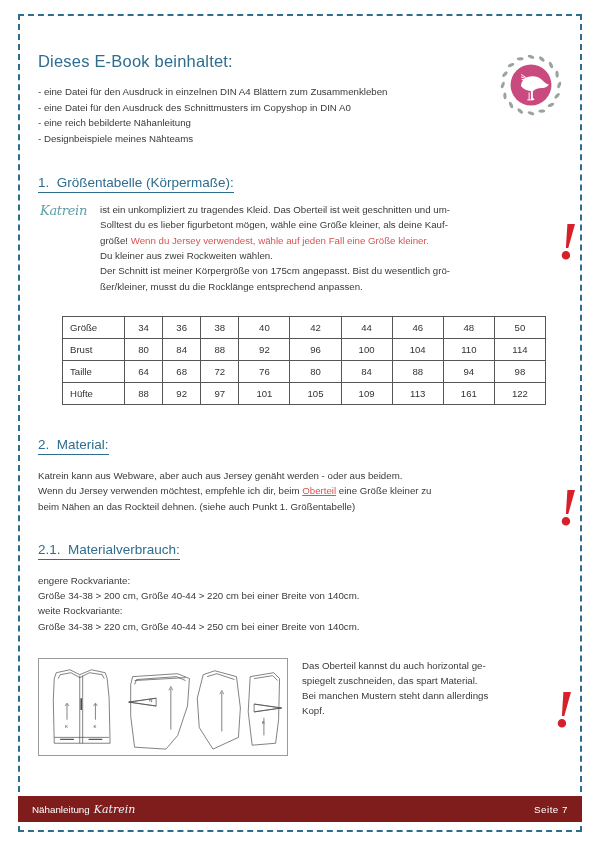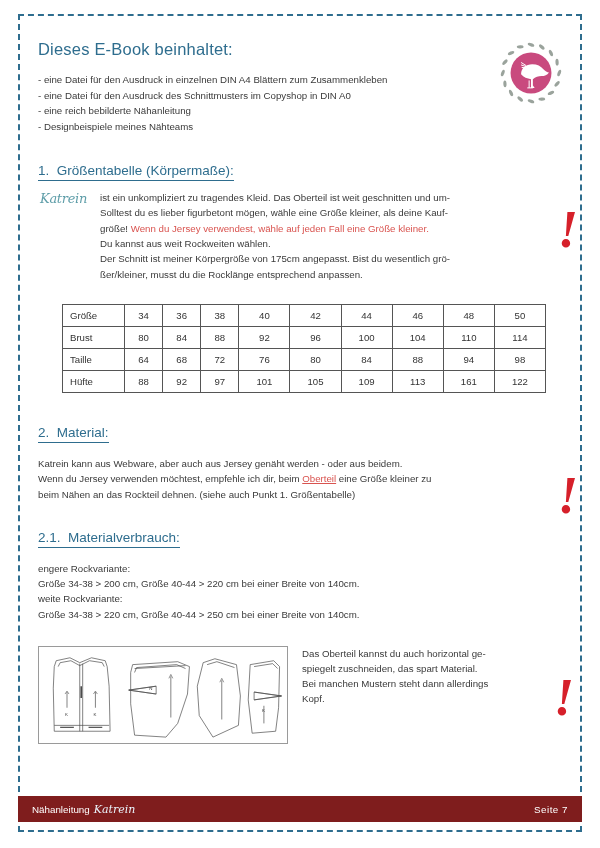--- a/index.html
+++ b/index.html
@@ -23,21 +23,21 @@
     width:524px;
   }
 
   
   .header-row{position:relative;min-height:92px;}
   .h-title{
     font-size:16.5px;
     color:#2e6d8e;
     font-weight:normal;
     letter-spacing:.2px;
-    margin:0 0 13px 0;
+    margin:12px 0 13px 0;
   }
   .bullet-list{font-size:9.7px;color:#3a3a3a;line-height:1.62;}
 
   .logo{
     position:absolute;right:0;top:2px;
     width:62px;height:62px;
   }
 
   
   .sec-h{
@@ -211,21 +211,21 @@
     <div class="intro-wrap">
       <span class="katrein-inline">Katrein</span>
       <span class="excl excl-1">!</span>
       <div class="para">
         <div>ist ein unkompliziert zu tragendes Kleid. Das Oberteil ist weit geschnitten und um-</div>
         <div>Solltest du es lieber figurbetont mögen, wähle eine Größe kleiner, als deine Kauf-</div>
         <div>
           <span>größe!</span>
           <span class="red">Wenn du Jersey verwendest, wähle auf jeden Fall eine Größe kleiner.</span>
         </div>
-        <div>Du kannst aus weit Rockweiten wählen.</div>
+        <div>Du kleiner aus zwei Rockweiten wählen.</div>
         <div>Der Schnitt ist meiner Körpergröße von 175cm angepasst. Bist du wesentlich grö-</div>
         <div>ßer/kleiner, musst du die Rocklänge entsprechend anpassen.</div>
       </div>
     </div>
 
     <table class="size-table">
       <tbody>
         <tr>
           <td class="rowhead">Größe</td>
           <td>34</td>

